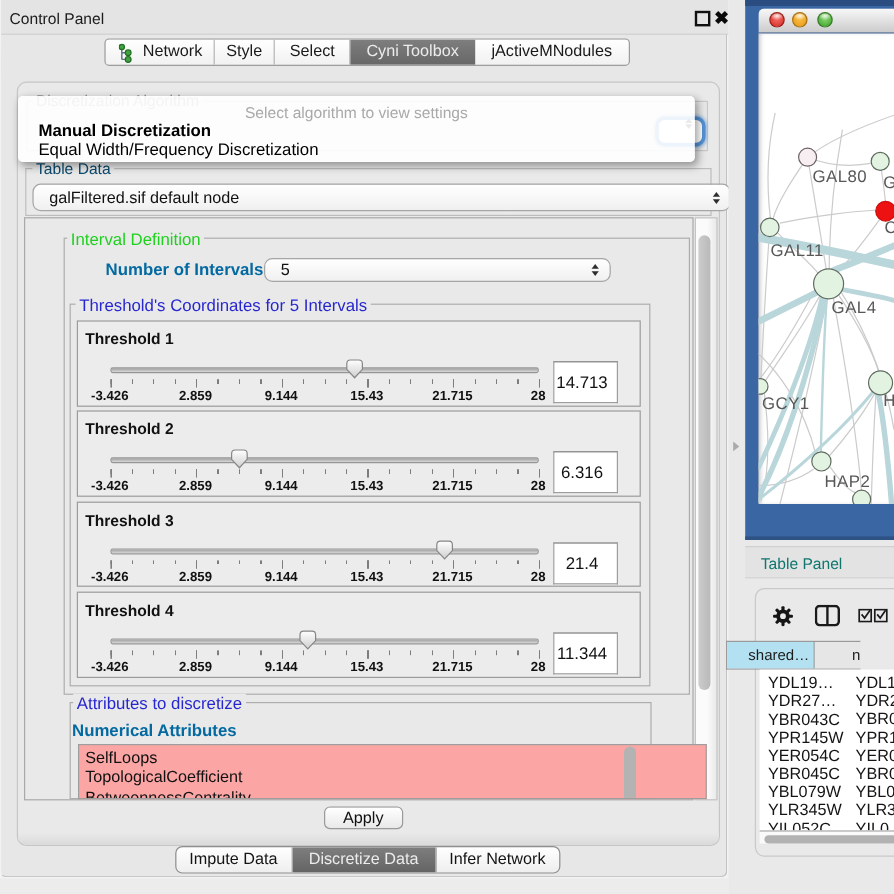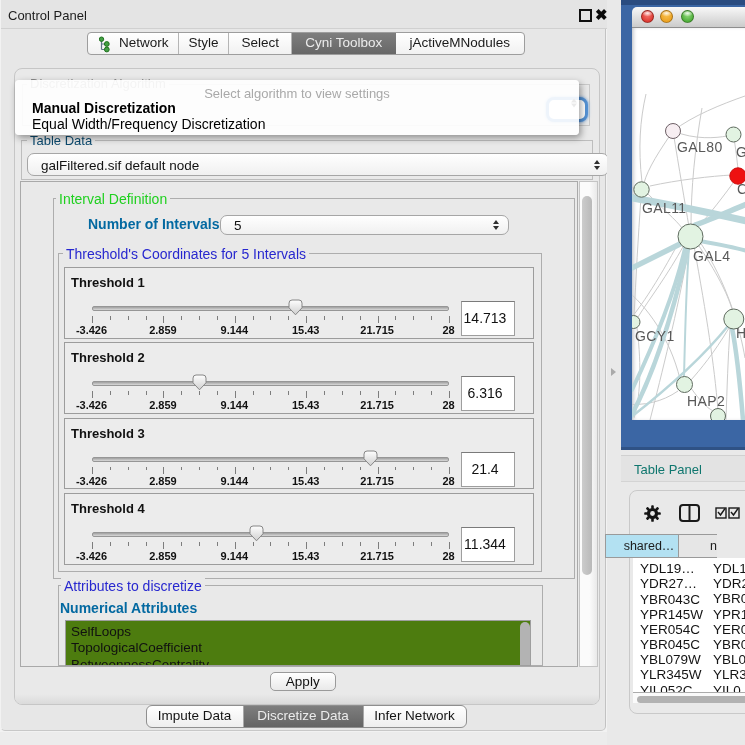--- a/index.html
+++ b/index.html
@@ -230,21 +230,21 @@
             </linearGradient>
           </defs>
           <path d="M1 4.2 Q1 1 4 1 L11 1 Q14 1 14 4.2 L14 8.8 L7.5 15.8 L1 8.8 Z" fill="url(#g3)" stroke="#868686"></path>
         </svg>
     <div class="vbox">11.344</div>
   </div>
 
   <div class="group" style="left:57px;top:585px;width:485px;height:81px"></div>
   <div class="legend" style="left:60px;top:577.5px;color:#2727cf;font-size:14px">Attributes to discretize</div>
   <div class="fs13 bold abs" style="left:59px;top:600px">Numerical Attributes</div>
-  <div class="abs" style="left:64px;top:620px;width:466px;height:46px;background:#4d7c0f;border:1px solid #9e9e9e;overflow:hidden">
+  <div class="abs" style="left:64px;top:620px;width:524px;height:46px;background:#fca5a5;border:1px solid #9e9e9e;overflow:hidden">
     <div class="abs" style="left:5px;top:2.5px;font-size:13.5px;color:#111">SelfLoops</div>
     <div class="abs" style="left:5px;top:19px;font-size:13.5px;color:#111">TopologicalCoefficient</div>
     <div class="abs" style="left:5px;top:35.5px;font-size:13.5px;color:#111">BetweennessCentrality</div>
     <div class="abs" style="left:454px;top:1px;width:10px;height:48px;border-radius:5px;background:#b3b3b3"></div>
   </div>
   <div class="abs" style="left:268.5px;top:672px;width:66.5px;height:18.5px;border-radius:5px;background:linear-gradient(#ffffff,#e9e9e9);border:1px solid #9a9a9a;font-size:13.5px;color:#111;text-align:center;line-height:17px">Apply</div>
   <div id="popup">
     <div class="hint">Select algorithm to view settings</div>
     <div class="b1">Manual Discretization</div>
     <div class="b2">Equal Width/Frequency Discretization</div>

